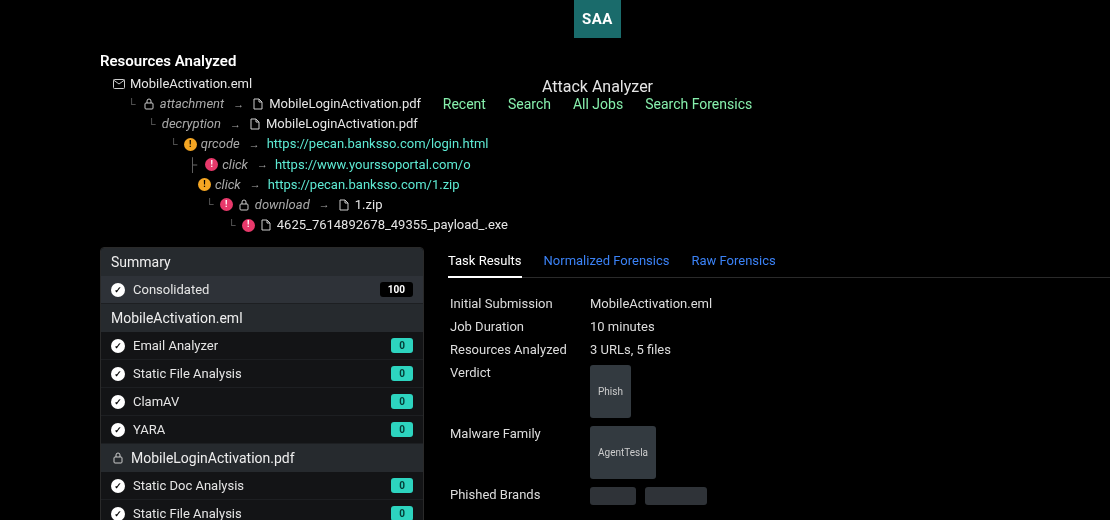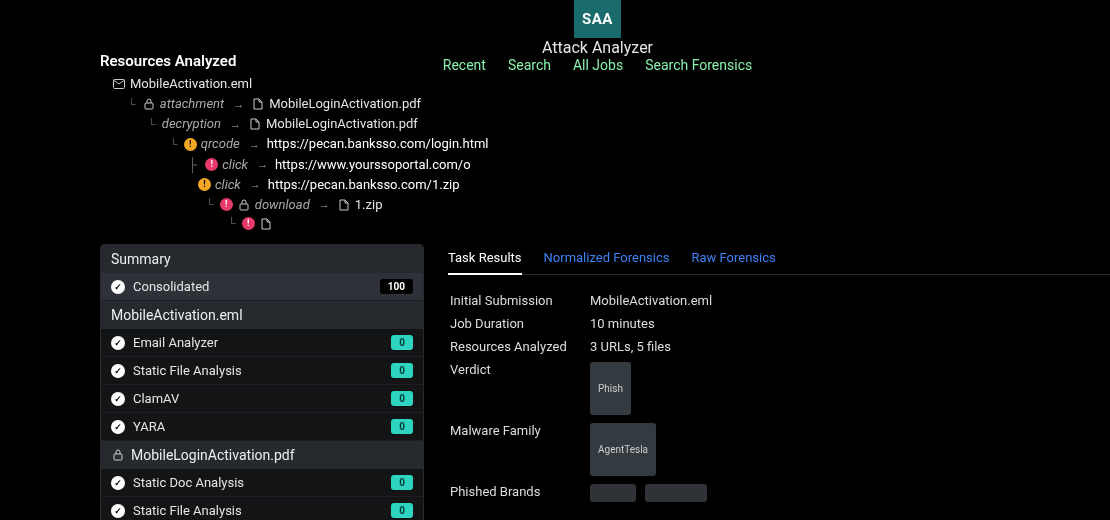--- a/index.html
+++ b/index.html
@@ -24,20 +24,21 @@
   background: #1a6b6b;
   color: #fff;
   font-weight: 700;
   padding: 10px 8px;
   font-size: 15px;
   letter-spacing: 0.5px;
 }
 .app-title {
   font-size: 16px;
   padding: 0 22px;
+  margin-top: 39px;
 }
 .nav-links {
   display: flex;
   gap: 22px;
 }
 .nav-link {
   color: #86efac;
   font-size: 14px;
   cursor: pointer;
 }
@@ -75,21 +76,21 @@
   align-items: center; justify-content: center;
   color: #000; font-size: 9px; font-weight: 700;
 }
 .err-badge {
   width: 13px; height: 13px; border-radius: 50%;
   background: #e8396b; display: inline-flex;
   align-items: center; justify-content: center;
   color: #fff; font-size: 9px; font-weight: 700;
 }
 .pipe { color: #666; margin-right: 4px; }
-.link-text { color: #ffffff; }
+.link-text { color: #5eead4; }
 
 .main-panels {
   display: flex;
   margin-top: 12px;
   padding-left: 100px;
   gap: 24px;
 }
 .left-panel {
   width: 324px;
   border: 1px solid #2a2a2a;
@@ -272,20 +273,21 @@
   </div>
   <div class="tree-row indent-6">
     <span class="elbow">└</span>
     <span class="err-badge">!</span>
     <span class="icon-sm">
         <svg width="10" height="12" viewBox="0 0 10 12" fill="none" stroke="#ccc" stroke-width="1">
           <path d="M1 1 h5 l3 3 v7 h-8 z"></path>
           <path d="M6 1 v3 h3"></path>
         </svg>
       </span>
+    <span>4625_7614892678_49355_payload_.exe</span>
   </div>
 </div>
 
 <div class="main-panels">
 
   <div class="left-panel">
     <div class="section-heading">Summary</div>
     <div class="row-item highlight">
       <div class="row-left">
         <span class="check-icon">✓</span>

